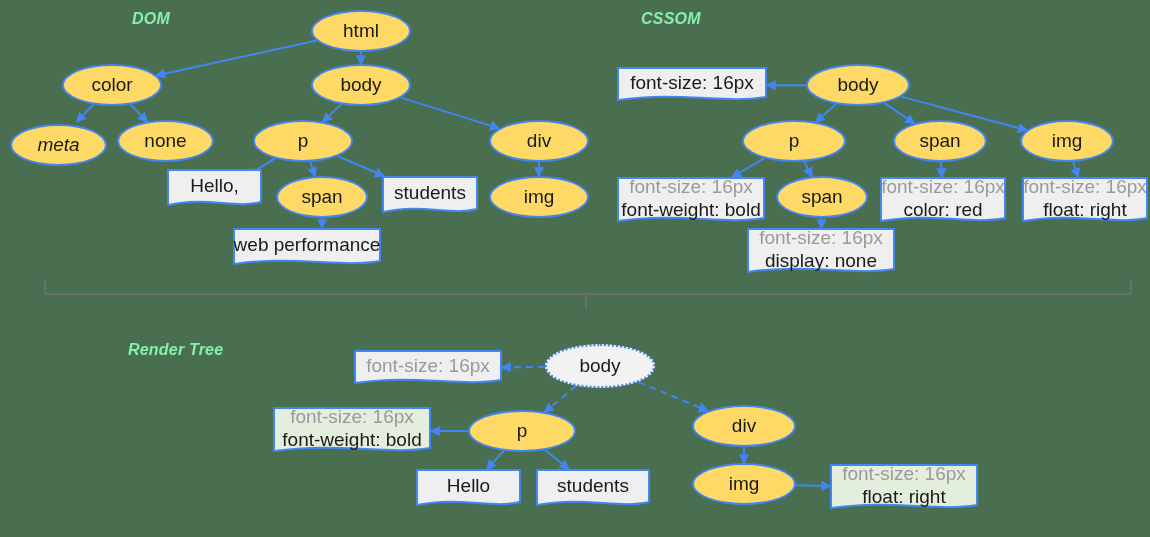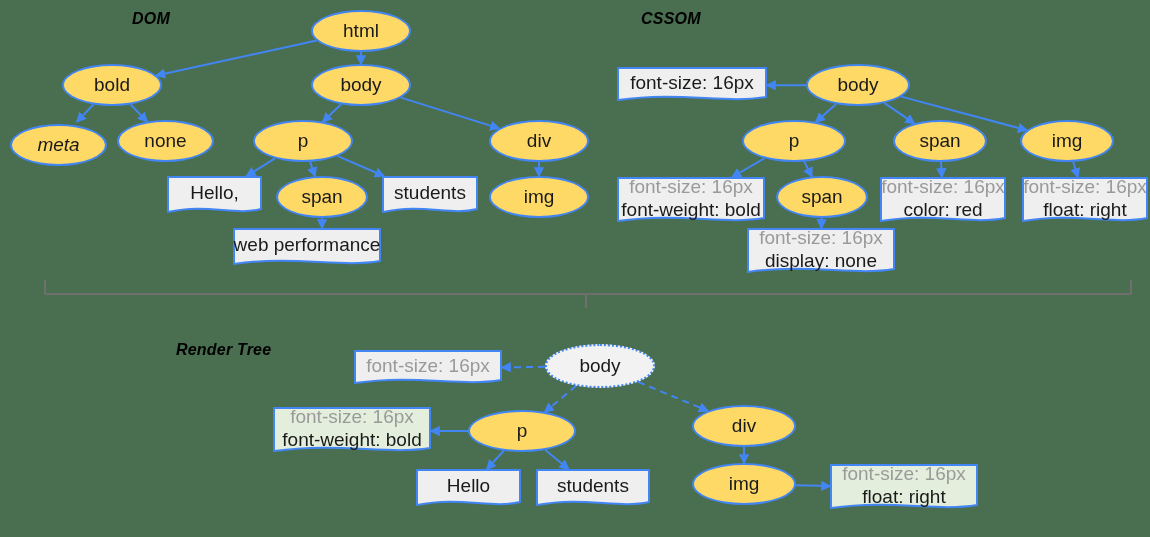--- a/index.html
+++ b/index.html
@@ -19,21 +19,21 @@
     left: 0; top: 0;
     width: 1150px; height: 537px;
     pointer-events: none;
   }
   .section-title {
     position: absolute;
     font-family: "Liberation Sans", sans-serif;
     font-weight: bold;
     font-style: italic;
     font-size: 16px;
-    color: #000000;
+    color: #86efac;
     white-space: nowrap;
     letter-spacing: 0.2px;
   }
   
   .node {
     position: absolute;
     display: flex;
     align-items: center;
     justify-content: center;
     box-sizing: border-box;
@@ -126,28 +126,28 @@
     <g id="divider-group">
         <line x1="45" y1="294" x2="1131" y2="294" stroke="#6f6f6f" stroke-width="2"></line>
         <line x1="45" y1="280" x2="45" y2="294" stroke="#6f6f6f" stroke-width="2"></line>
         <line x1="1131" y1="280" x2="1131" y2="294" stroke="#6f6f6f" stroke-width="2"></line>
         <line x1="586" y1="294" x2="586" y2="308" stroke="#6f6f6f" stroke-width="2"></line>
       </g>
   </svg>
 
   <div class="section-title" style="left:132px; top:10px;">DOM</div>
   <div class="section-title" style="left:641px; top:10px;font-style:italic;">CSSOM</div>
-  <div class="section-title" style="left:128px; top:341px;margin-left:48px;">Render Tree</div>
+  <div class="section-title" style="left:128px; top:341px;">Render Tree</div>
 
   <div id="nodes-layer">
       <div class="node" style="left: 311px; top: 10px; width: 100px; height: 42px;">
         <span>html</span>
       </div>
       <div class="node" style="left: 62px; top: 64px; width: 100px; height: 42px;">
-        <span>bold</span>
+        <span>color</span>
       </div>
       <div class="node" style="left: 311px; top: 64px; width: 100px; height: 42px;">
         <span>body</span>
       </div>
       <div class="node" style="left: 10px; top: 124px; width: 97px; height: 42px; font-style: italic;">
         <span>meta</span>
       </div>
       <div class="node" style="left: 117px; top: 120px; width: 97px; height: 42px;">
         <span>none</span>
       </div>
@@ -156,21 +156,21 @@
       </div>
       <div class="node" style="left: 489px; top: 120px; width: 100px; height: 42px;">
         <span>div</span>
       </div>
       <div class="node" style="left: 276px; top: 176px; width: 92px; height: 42px;">
         <span>span</span>
       </div>
       <div class="node" style="left: 489px; top: 176px; width: 100px; height: 42px;">
         <span>img</span>
       </div>
-      <div class="doc" style="left: 167px; top: 176px; width: 95px; height: 40px;">
+      <div class="doc" style="left: 167px; top: 169px; width: 95px; height: 40px;">
         <svg class="docbg" viewBox="0 0 95 40" preserveAspectRatio="none">
           <path d="M 1 1 L 94 1 L 94 33 C 68.39999999999999 40, 39.9 27, 1 36 Z" fill="#efefef" stroke="#4285f4" stroke-width="2" stroke-linejoin="round"></path>
         </svg>
         <div class="doctext">
           <div class="strong">Hello,</div>
         </div>
       </div>
       <div class="doc" style="left: 382px; top: 176px; width: 96px; height: 40px;">
         <svg class="docbg" viewBox="0 0 96 40" preserveAspectRatio="none">
           <path d="M 1 1 L 95 1 L 95 33 C 69.12 40, 40.32 27, 1 36 Z" fill="#efefef" stroke="#4285f4" stroke-width="2" stroke-linejoin="round"></path>

